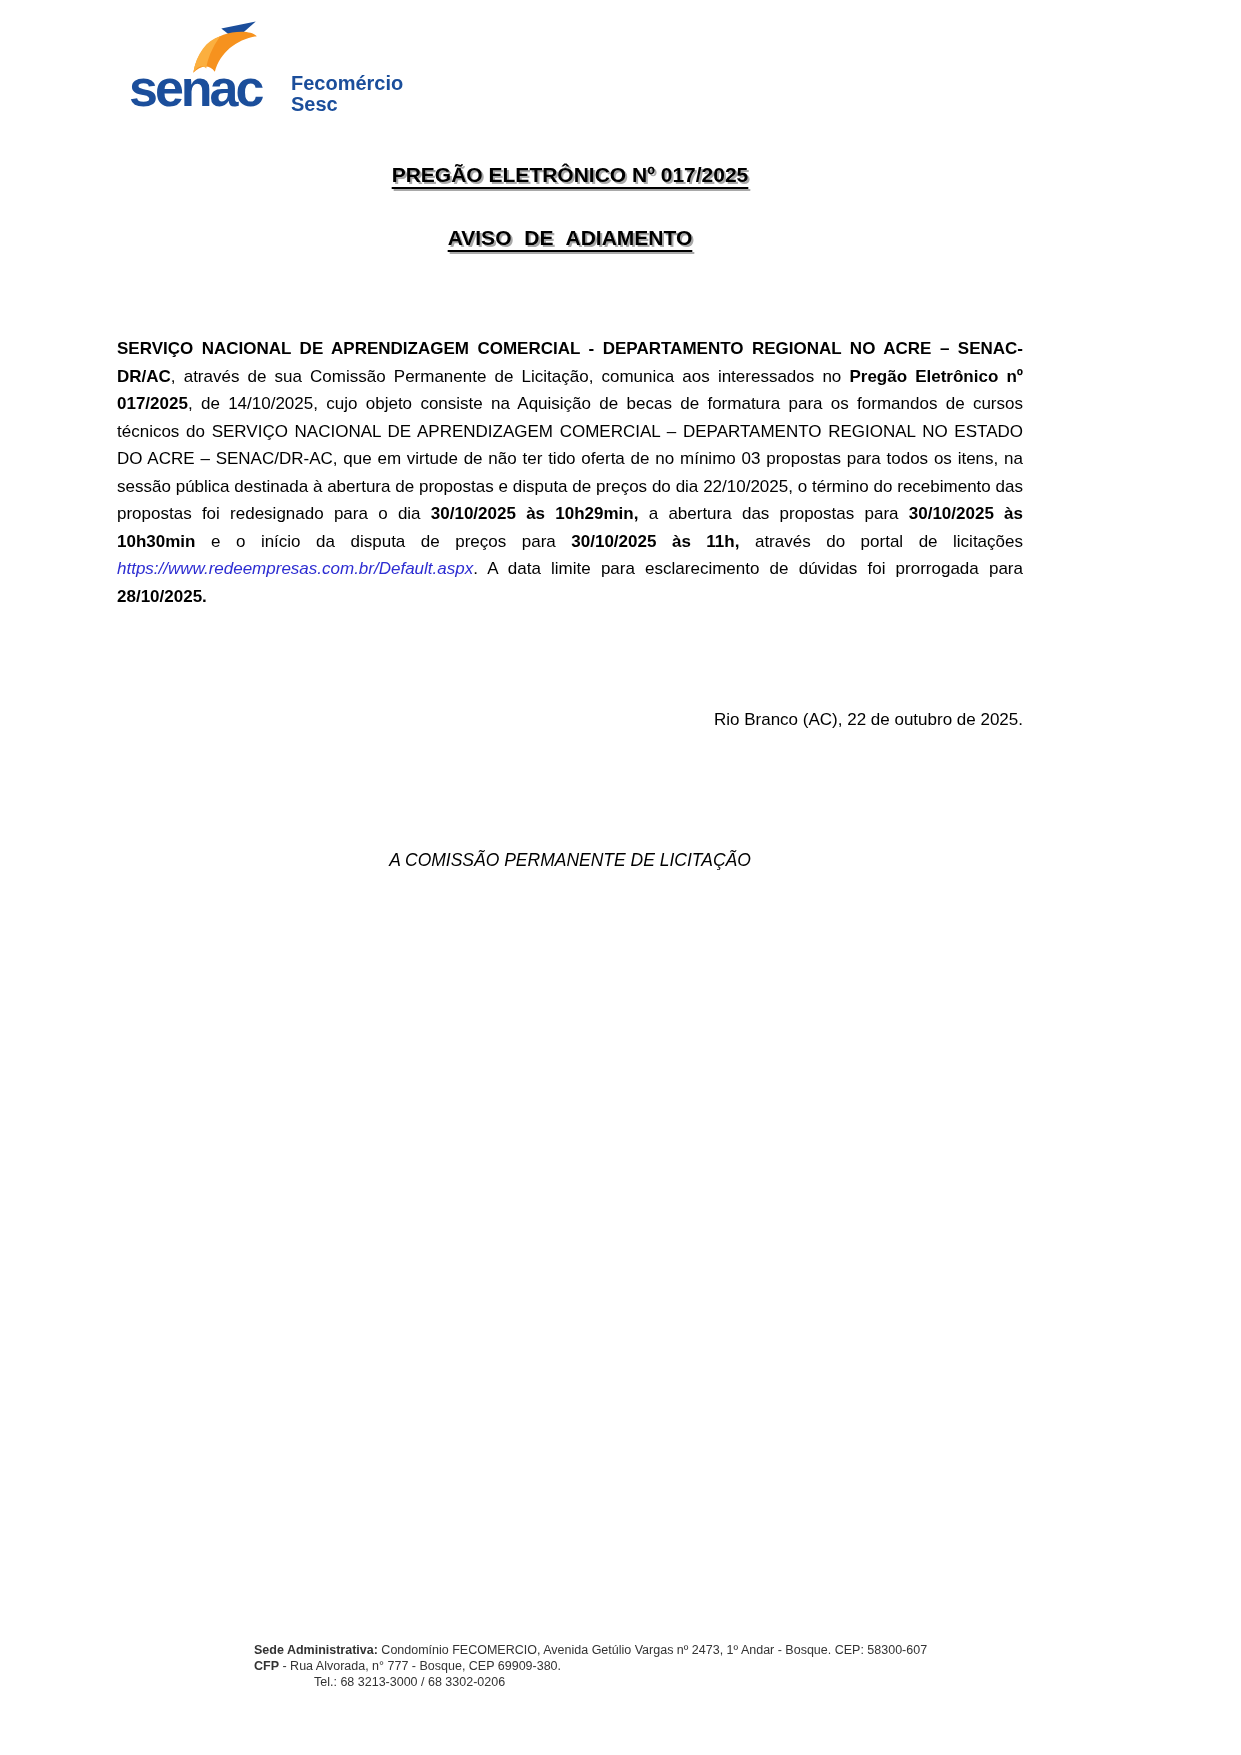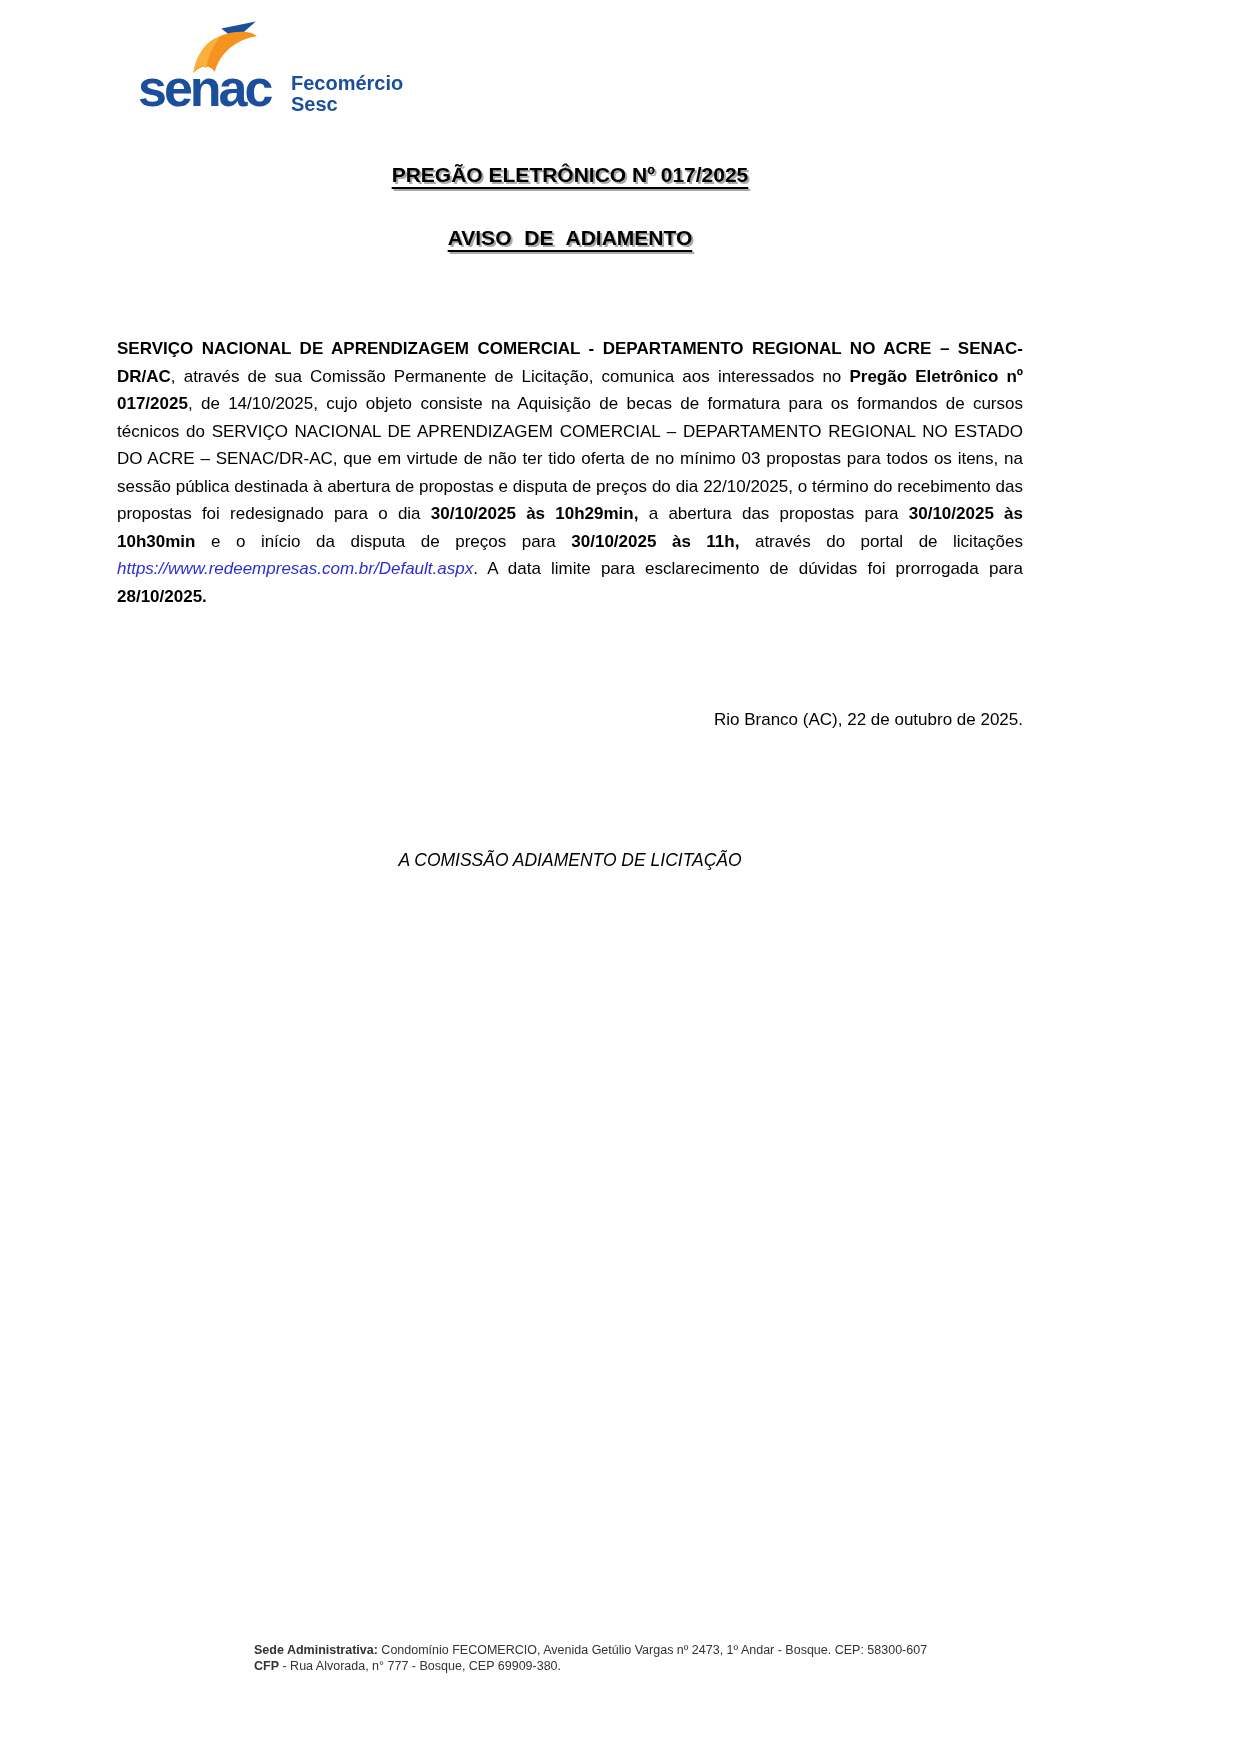--- a/index.html
+++ b/index.html
@@ -22,21 +22,20 @@
   .logo{position:absolute;left:129px;top:18px;width:280px;height:100px;}
   .logo-swoosh{position:absolute;left:56px;top:2px;width:78px;height:56px;}
   .sw-orange{fill:var(--brand_orange);}
   .sw-orange2{fill:var(--brand_orange_light);}
   .sw-blue{fill:var(--brand_blue);}
   .wordmark{
     position:absolute;left:0px;top:44px;
     font-size:52px;font-weight:bold;letter-spacing:-3px;
     color:var(--brand_blue);line-height:52px;
     text-transform:lowercase;
-    margin-left:9px;
   }
   .partner{position:absolute;left:162px;top:55px;color:var(--brand_blue);font-weight:bold;}
   .partner .p1{font-size:20px;line-height:21px;}
   .partner .p2{font-size:20px;line-height:21px;}
   
   .title1,.title2{
     position:absolute;left:117px;width:906px;margin:0;
     text-align:center;font-weight:bold;font-size:21px;color:#000;
   }
   .title1{top:163px;}
@@ -93,20 +92,21 @@
       <div class="p2">Sesc</div>
     </div>
   </div>
 
   <h1 class="title1"><span class="tshadow">PREGÃO ELETRÔNICO Nº 017/2025</span></h1>
   <h2 class="title2"><span class="tshadow">AVISO DE ADIAMENTO</span></h2>
 
   <p class="bodytext"><span class="b">SERVIÇO NACIONAL DE APRENDIZAGEM COMERCIAL - DEPARTAMENTO REGIONAL NO ACRE – SENAC-DR/AC</span><span>, através de sua Comissão Permanente de Licitação, comunica aos interessados no </span><span class="b">Pregão Eletrônico nº 017/2025</span><span>, de 14/10/2025, cujo objeto consiste na Aquisição de becas de formatura para os formandos de cursos técnicos do SERVIÇO NACIONAL DE APRENDIZAGEM COMERCIAL – DEPARTAMENTO REGIONAL NO ESTADO DO ACRE – SENAC/DR-AC, que em virtude de não ter tido oferta de no mínimo 03 propostas para todos os itens, na sessão pública destinada à abertura de propostas e disputa de preços do dia 22/10/2025, o término do recebimento das propostas foi redesignado para o dia </span><span class="b">30/10/2025 às 10h29min,</span><span> a abertura das propostas para </span><span class="b">30/10/2025 às 10h30min</span><span> e o início da disputa de preços para </span><span class="b">30/10/2025 às 11h,</span><span> através do portal de licitações </span><a class="link">https://www.redeempresas.com.br/Default.aspx</a><span>. A data limite para esclarecimento de dúvidas foi prorrogada para </span><span class="b">28/10/2025.</span></p>
 
   <div class="dateline">Rio Branco (AC), 22 de outubro de 2025.</div>
-  <div class="signature">A COMISSÃO ADIAMENTO DE LICITAÇÃO</div>
+  <div class="signature">A COMISSÃO PERMANENTE DE LICITAÇÃO</div>
 
   <div class="footer">
     <div class="f2"><b>Sede Administrativa:</b><span> Condomínio FECOMERCIO, Avenida Getúlio Vargas nº 2473, 1º Andar - Bosque. CEP: 58300-607</span></div>
     <div class="f3"><b>CFP</b><span> - Rua Alvorada, n° 777 - Bosque, CEP 69909-380.</span></div>
+    <div class="f4">Tel.: 68 3213-3000 / 68 3302-0206</div>
   </div>
 
 </div>
 
 </body></html>

